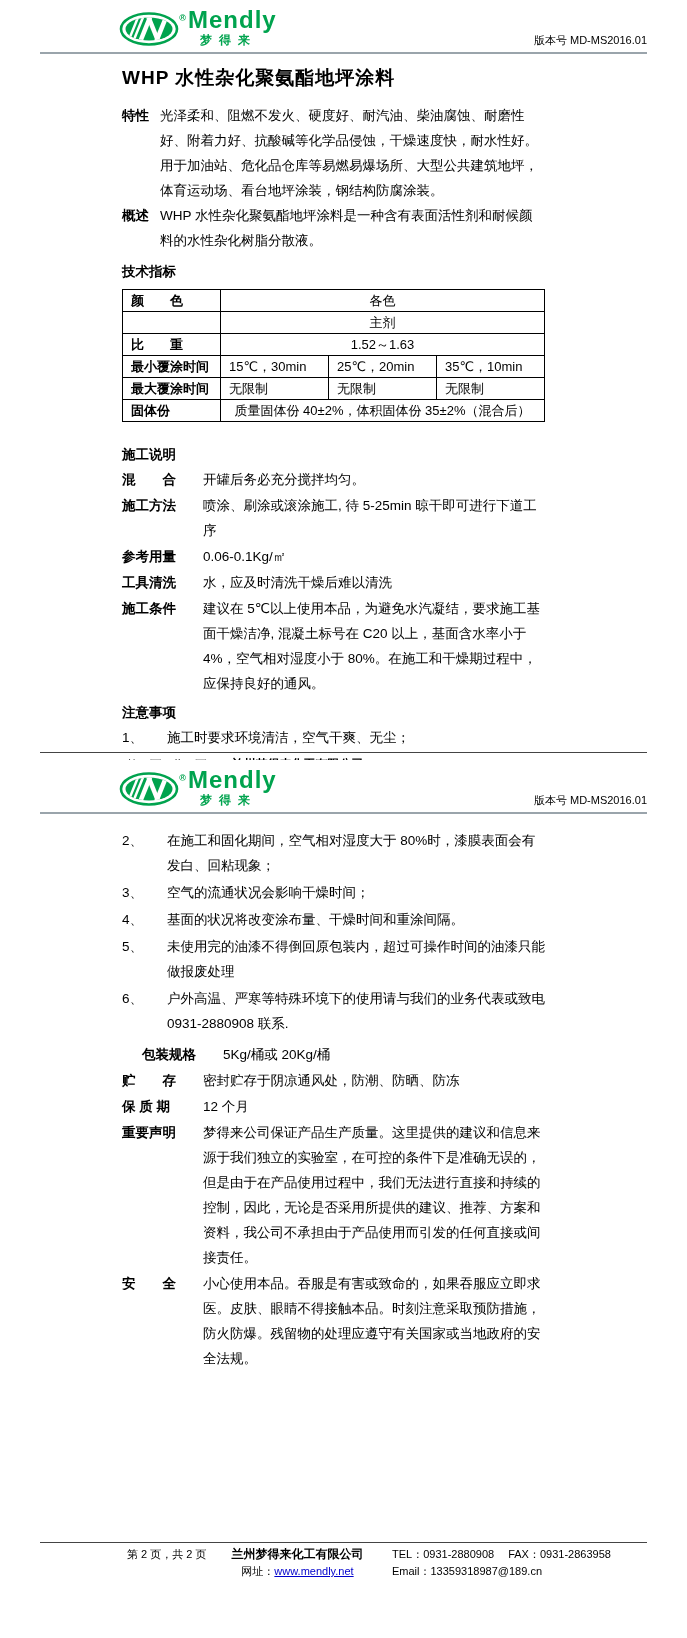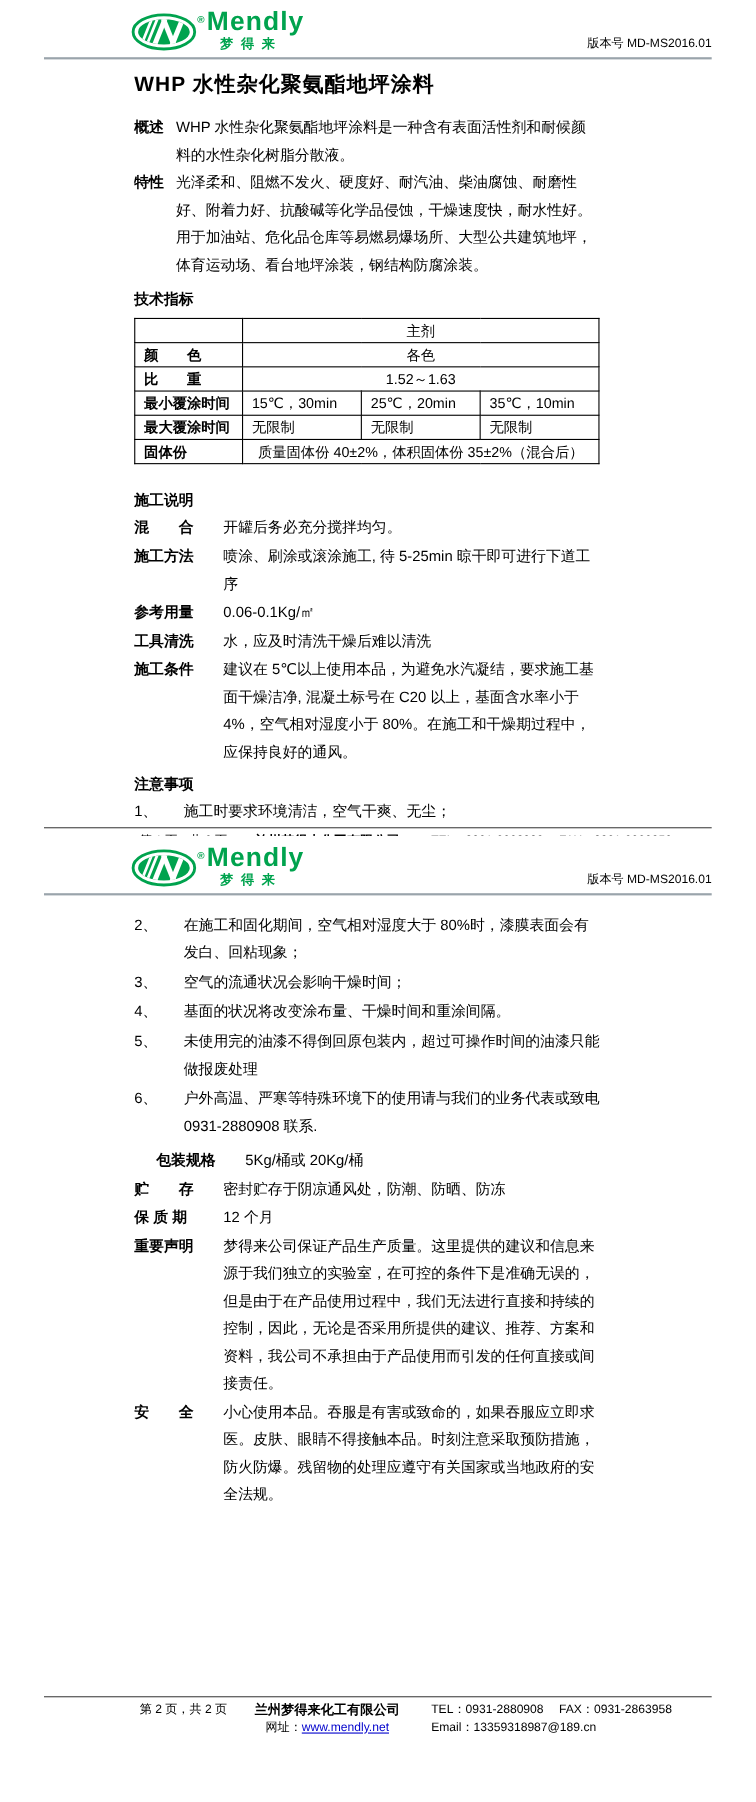--- a/index.html
+++ b/index.html
@@ -96,40 +96,40 @@
       </div>
       <div class="version">版本号 MD-MS2016.01</div>
     </div>
     <hr class="header-rule">
   </div>
 
   <div class="content">
     <div class="page-title">WHP 水性杂化聚氨酯地坪涂料</div>
 
     <div class="para">
+      <span class="plabel">特性</span>
+      <span class="ptext">光泽柔和、阻燃不发火、硬度好、耐汽油、柴油腐蚀、耐磨性好、附着力好、抗酸碱等化学品侵蚀，干燥速度快，耐水性好。用于加油站、危化品仓库等易燃易爆场所、大型公共建筑地坪，体育运动场、看台地坪涂装，钢结构防腐涂装。</span>
+    </div>
+
+    <div class="para">
       <span class="plabel">概述</span>
       <span class="ptext">WHP 水性杂化聚氨酯地坪涂料是一种含有表面活性剂和耐候颜料的水性杂化树脂分散液。</span>
-    </div>
-
-    <div class="para">
-      <span class="plabel">特性</span>
-      <span class="ptext">光泽柔和、阻燃不发火、硬度好、耐汽油、柴油腐蚀、耐磨性好、附着力好、抗酸碱等化学品侵蚀，干燥速度快，耐水性好。用于加油站、危化品仓库等易燃易爆场所、大型公共建筑地坪，体育运动场、看台地坪涂装，钢结构防腐涂装。</span>
     </div>
 
     <div class="sec-heading h-tech">技术指标</div>
 
     <table class="spec-table">
       <tbody>
           <tr>
+        <td class="rowlabel">颜　　色</td>
+        <td class="center" colspan="3">各色</td>
+      </tr>
+      <tr>
         <td class="rowlabel"></td>
         <td class="center" colspan="3">主剂</td>
-      </tr>
-      <tr>
-        <td class="rowlabel">颜　　色</td>
-        <td class="center" colspan="3">各色</td>
       </tr>
       <tr>
         <td class="rowlabel">比　　重</td>
         <td class="center" colspan="3">1.52～1.63</td>
       </tr>
       <tr>
         <td class="rowlabel">最小覆涂时间</td>
         <td>15℃，30min</td>
         <td>25℃，20min</td>
         <td>35℃，10min</td>

